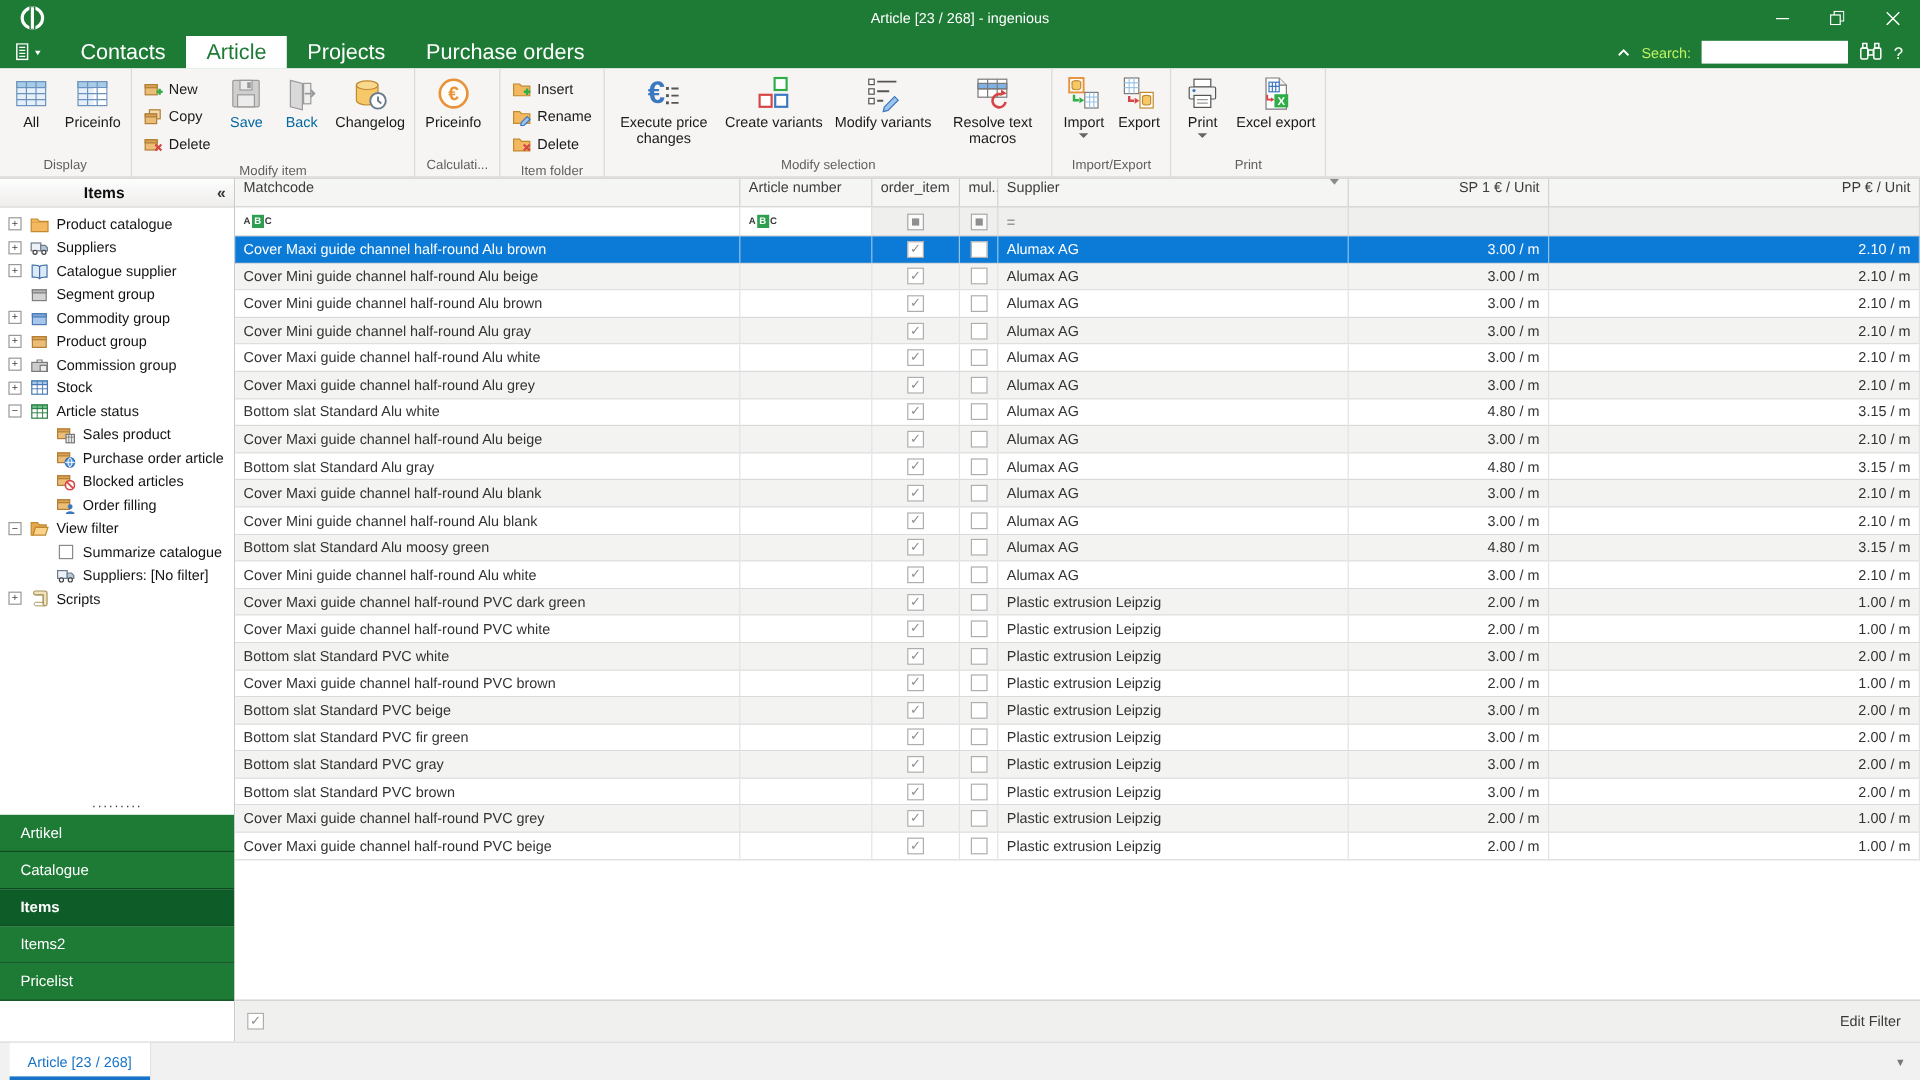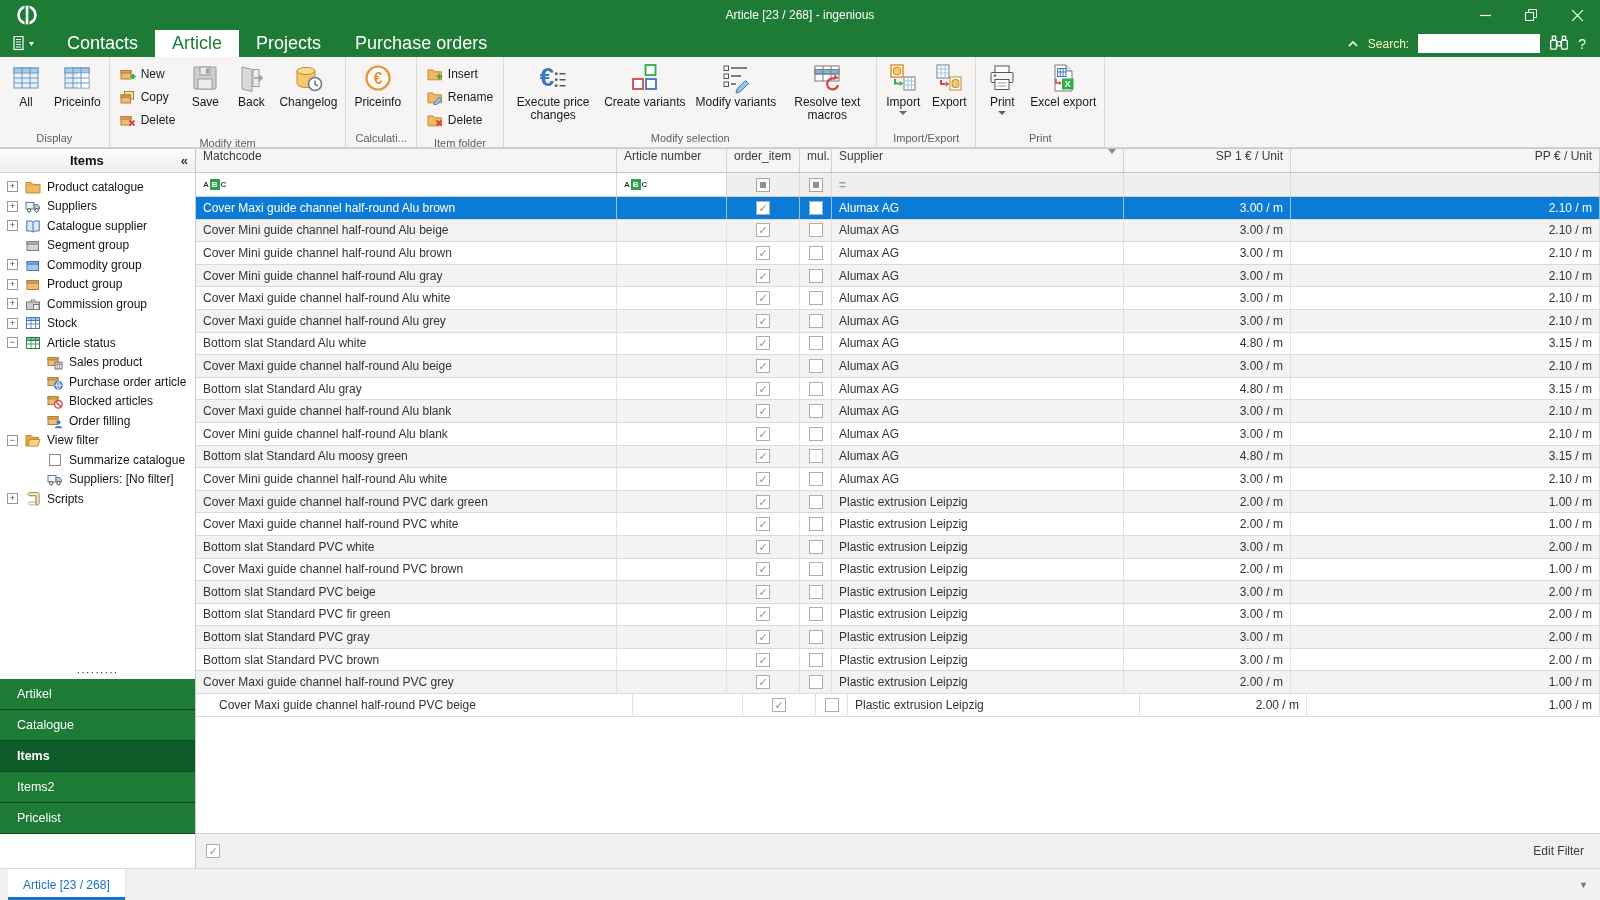--- a/index.html
+++ b/index.html
@@ -13,34 +13,34 @@
 .wctrls{margin-left:auto;display:flex;z-index:1;}
 .wbtn{width:46px;height:30px;display:flex;align-items:center;justify-content:center;cursor:default;}
 
 
 .menubar{height:27px;background:#1e7b36;display:flex;align-items:center;color:#fff;}
 .appbtn{width:30px;height:27px;margin-left:8px;display:flex;align-items:center;justify-content:center;gap:2px;}
 .mtabs{display:flex;margin-left:12px;}
 .mtab{padding:0 17px;height:27px;line-height:27px;font-size:18px;}
 .mtab.active{background:#fff;color:#1e7b36;}
 .menu-right{margin-left:auto;display:flex;align-items:center;gap:9px;padding-right:14px;}
-.srch-lbl{color:#fef9c3;}
+.srch-lbl{color:#bef264;}
 .search-input{width:122px;height:19px;border:none;outline:none;background:#fff;padding:0 4px;font-family:inherit;}
 .chev-up{width:12px;height:12px;}
 .help{font-size:14px;color:#fff;}
 
 
 .ribbon{height:91px;background:#f6f5f3;border-bottom:1px solid #d6d3cf;display:flex;align-items:stretch;}
 .rgroup{display:flex;flex-direction:column;border-right:1px solid #ddd9d4;padding:1px 3px 0;}
 .rgcontent{display:flex;flex:1;align-items:flex-start;}
 .rglabel{text-align:center;color:#5f5f5f;font-size:11px;height:17px;line-height:16px;white-space:nowrap;padding:0 6px;}
 .rlarge{display:flex;flex-direction:column;align-items:center;min-width:46px;max-width:92px;padding:4px 5px 0;text-align:center;}
 .ric32{width:32px;height:32px;flex:none;}
 .rll{line-height:13px;margin-top:2px;max-width:82px;color:#1a1a1a;}
-.rlarge.disabled .rll{color:#0f172a;}
+.rlarge.disabled .rll{color:#0369a1;}
 .rcaret{margin-top:2px;width:0;height:0;border-left:4px solid transparent;border-right:4px solid transparent;border-top:4px solid #666;}
 .rstack{display:flex;flex-direction:column;justify-content:flex-start;padding:4px 2px;}
 .rsmall{display:flex;align-items:center;gap:5px;height:23px;padding:0 5px;white-space:nowrap;color:#1a1a1a;}
 .ric16{width:16px;height:16px;flex:none;}
 
 
 .sidebar{position:absolute;top:148px;left:0;width:196px;bottom:32px;background:#fff;border-right:1px solid #c9c9c9;border-top:1px solid #c9c9c9;display:flex;flex-direction:column;}
 .sheader{height:24px;background:linear-gradient(#fdfdfd,#efeeec);border-bottom:1px solid #d5d5d5;display:flex;align-items:center;flex:none;}
 .stitle{flex:1;text-align:center;font-weight:bold;font-size:13px;color:#101010;}
 .scollapse{padding:0 7px;color:#333;font-weight:bold;font-size:13px;}
@@ -885,21 +885,21 @@
           <span class="cb">✓</span>
         </div>
         <div class="tcell center" style="width: 32px; flex: 0 0 auto;">
           <span class="cb"></span>
         </div>
         <div class="tcell" style="width: 292px; flex: 0 0 auto;">Plastic extrusion Leipzig</div>
         <div class="tcell right" style="width: 167px; flex: 0 0 auto;">2.00 / m</div>
         <div class="tcell right" style="flex: 1 1 0%;">1.00 / m</div>
       </div>
       <div class="trow">
-        <div class="tcell" style="width: 421px; flex: 0 0 auto; margin-left: 16px;">Cover Maxi guide channel half-round PVC beige</div>
+        <div class="tcell" style="width: 421px; flex: 0 0 auto;">Cover Maxi guide channel half-round PVC beige</div>
         <div class="tcell" style="width: 110px; flex: 0 0 auto;"></div>
         <div class="tcell center" style="width: 73px; flex: 0 0 auto;">
           <span class="cb">✓</span>
         </div>
         <div class="tcell center" style="width: 32px; flex: 0 0 auto;">
           <span class="cb"></span>
         </div>
         <div class="tcell" style="width: 292px; flex: 0 0 auto;">Plastic extrusion Leipzig</div>
         <div class="tcell right" style="width: 167px; flex: 0 0 auto;">2.00 / m</div>
         <div class="tcell right" style="flex: 1 1 0%;">1.00 / m</div>

